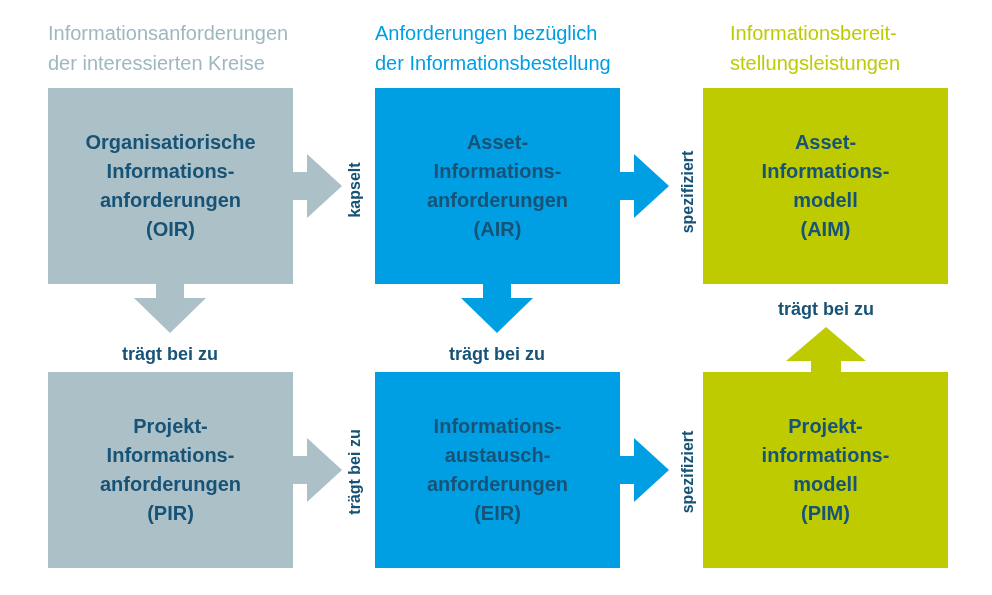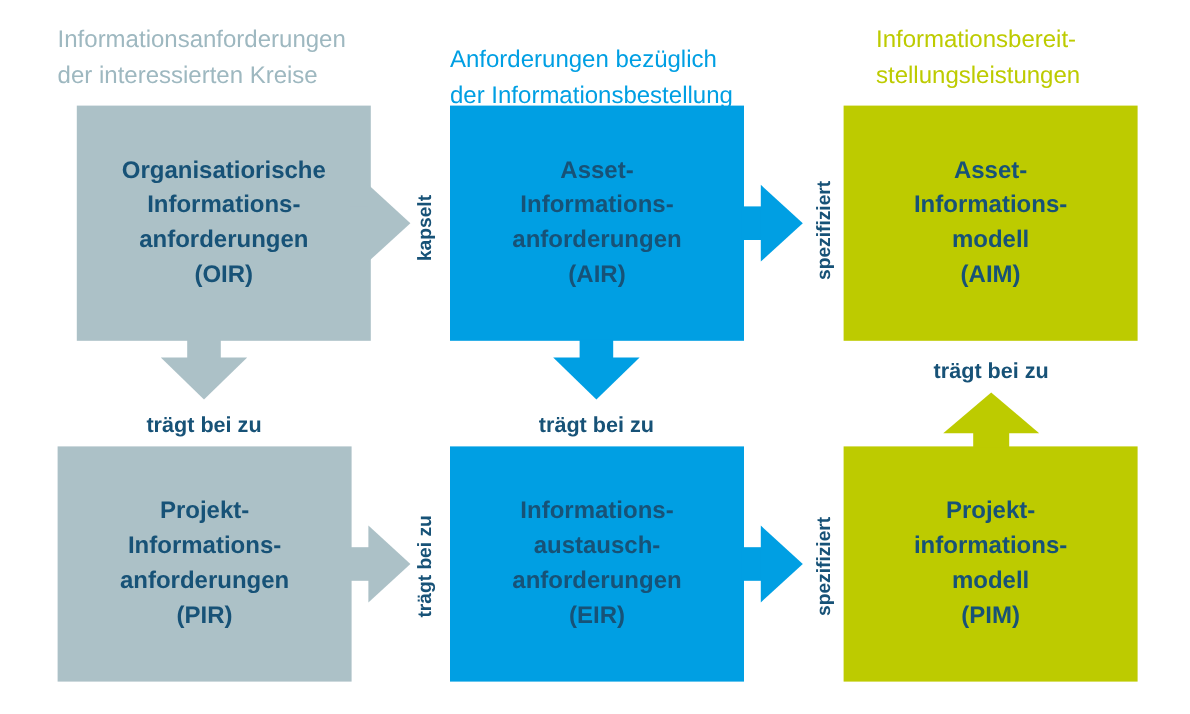--- a/index.html
+++ b/index.html
@@ -3,21 +3,21 @@
 <meta charset="utf-8">
 <style>
   html,body{margin:0;padding:0;background:#ffffff;}
   #canvas{
     position:relative;width:992px;height:595px;background:#ffffff;overflow:hidden;
     font-family:"Liberation Sans","DejaVu Sans",sans-serif;
     --gray:#acc1c7;--blue:#009fe3;--green:#bdcb00;--dark:#175277;--header_gray:#9eb8c0;
   }
   .col-header{position:absolute;top:18px;font-size:20px;line-height:30px;white-space:pre-line;font-weight:normal;}
   .col-header.c1{left:48px;color:var(--header_gray);}
-  .col-header.c2{left:375px;color:var(--blue);margin-top:17px;}
+  .col-header.c2{left:375px;color:var(--blue);}
   .col-header.c3{left:730px;color:var(--green);}
 
   .box{position:absolute;width:245px;height:196px;display:flex;align-items:center;justify-content:center;
        text-align:center;font-weight:bold;font-size:20px;line-height:29px;color:var(--dark);white-space:pre-line;}
   .bx-gray{background:var(--gray);}
   .bx-blue{background:var(--blue);}
   .bx-green{background:var(--green);}
 
   .gray{--c:var(--gray);}
   .blue{--c:var(--blue);}
@@ -47,21 +47,21 @@
 
 <div id="canvas" style="--gray: #acc1c7; --blue: #009fe3; --green: #bdcb00; --dark: #175277; --header_gray: #9eb8c0;">
 
   <div class="col-header c1">Informationsanforderungen
 der interessierten Kreise</div>
   <div class="col-header c2">Anforderungen bezüglich
 der Informationsbestellung</div>
   <div class="col-header c3">Informationsbereit-
 stellungsleistungen</div>
 
-  <div class="box bx-gray" style="left:64px;top:88px">Organisatiorische
+  <div class="box bx-gray" style="left:48px;top:88px">Organisatiorische
 Informations-
 anforderungen
 (OIR)</div>
   <div class="box bx-blue" style="left:375px;top:88px">Asset-
 Informations-
 anforderungen
 (AIR)</div>
   <div class="box bx-green" style="left:703px;top:88px">Asset-
 Informations-
 modell

